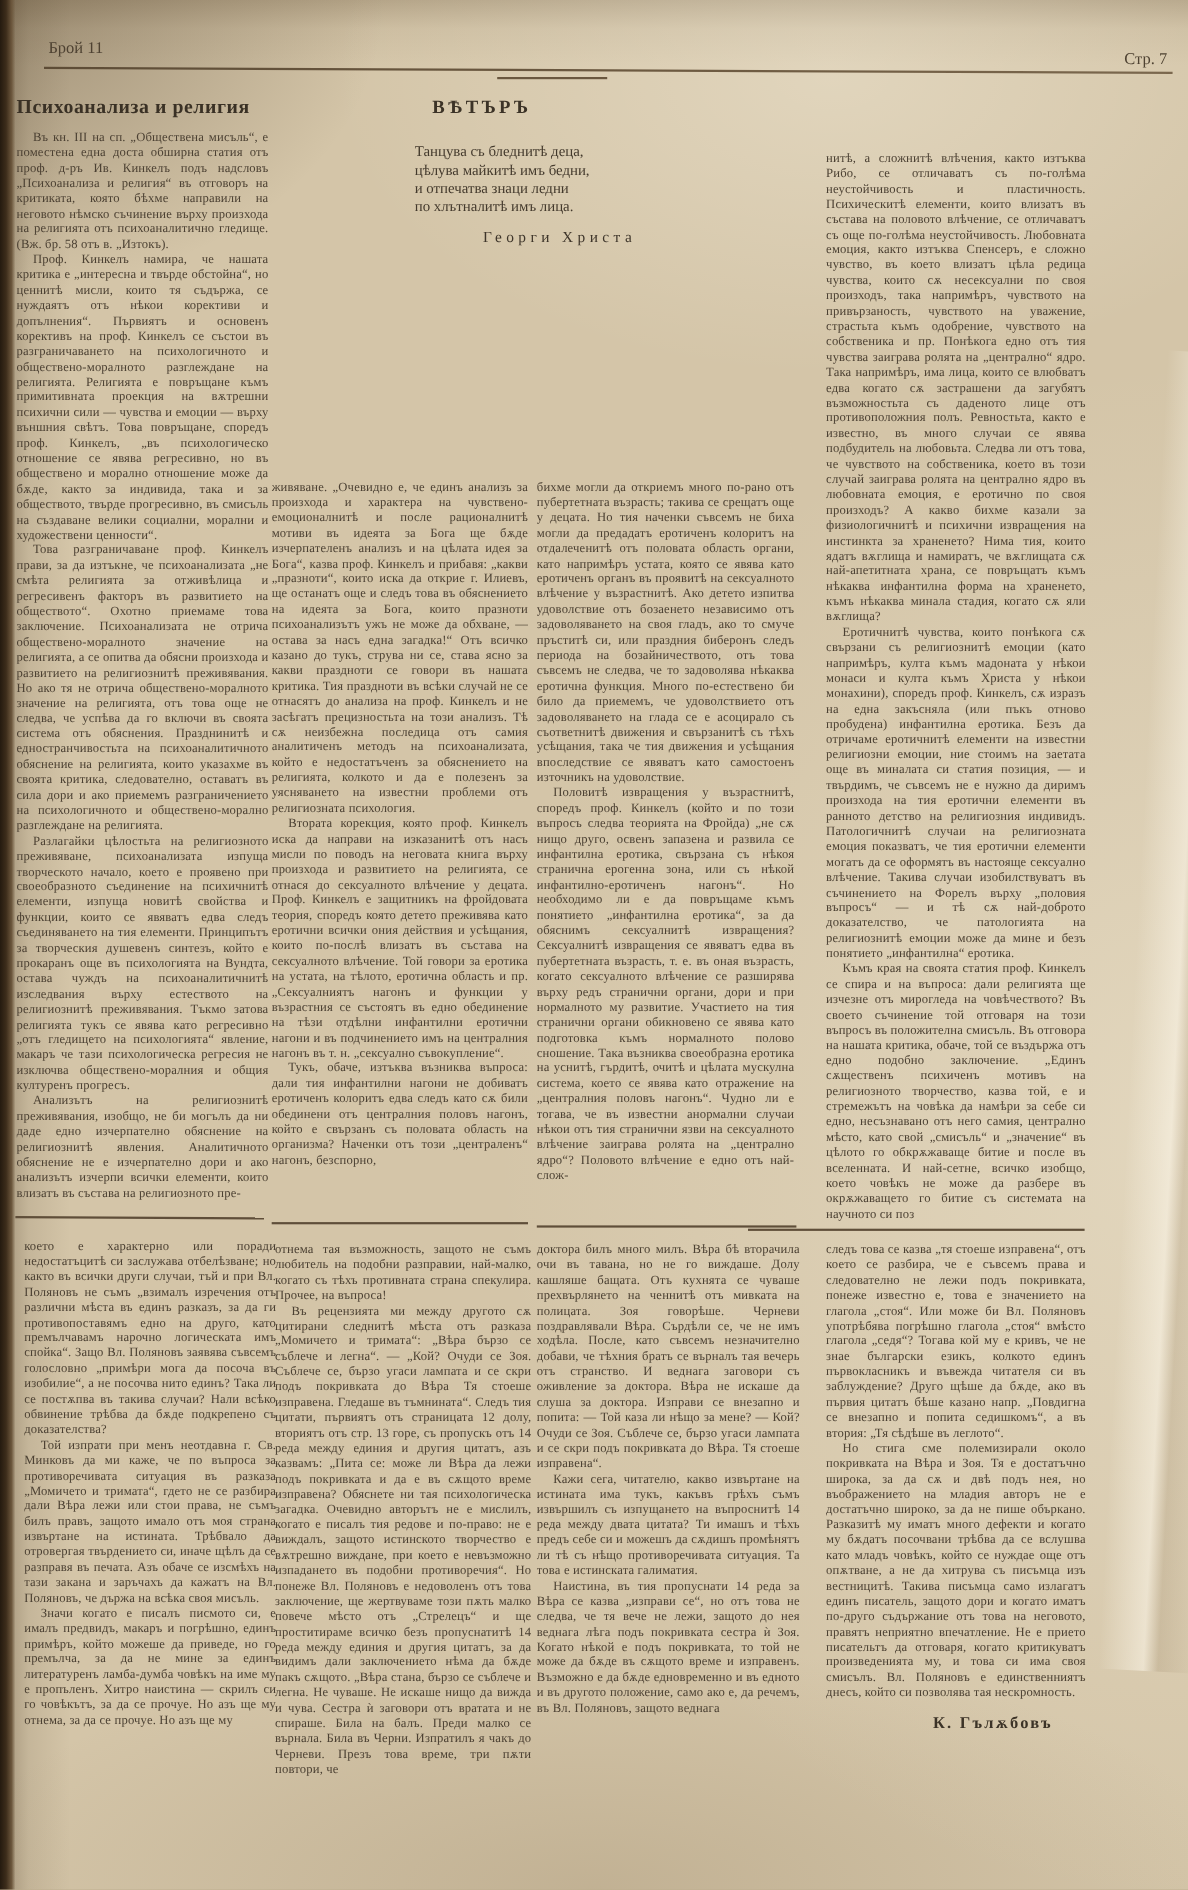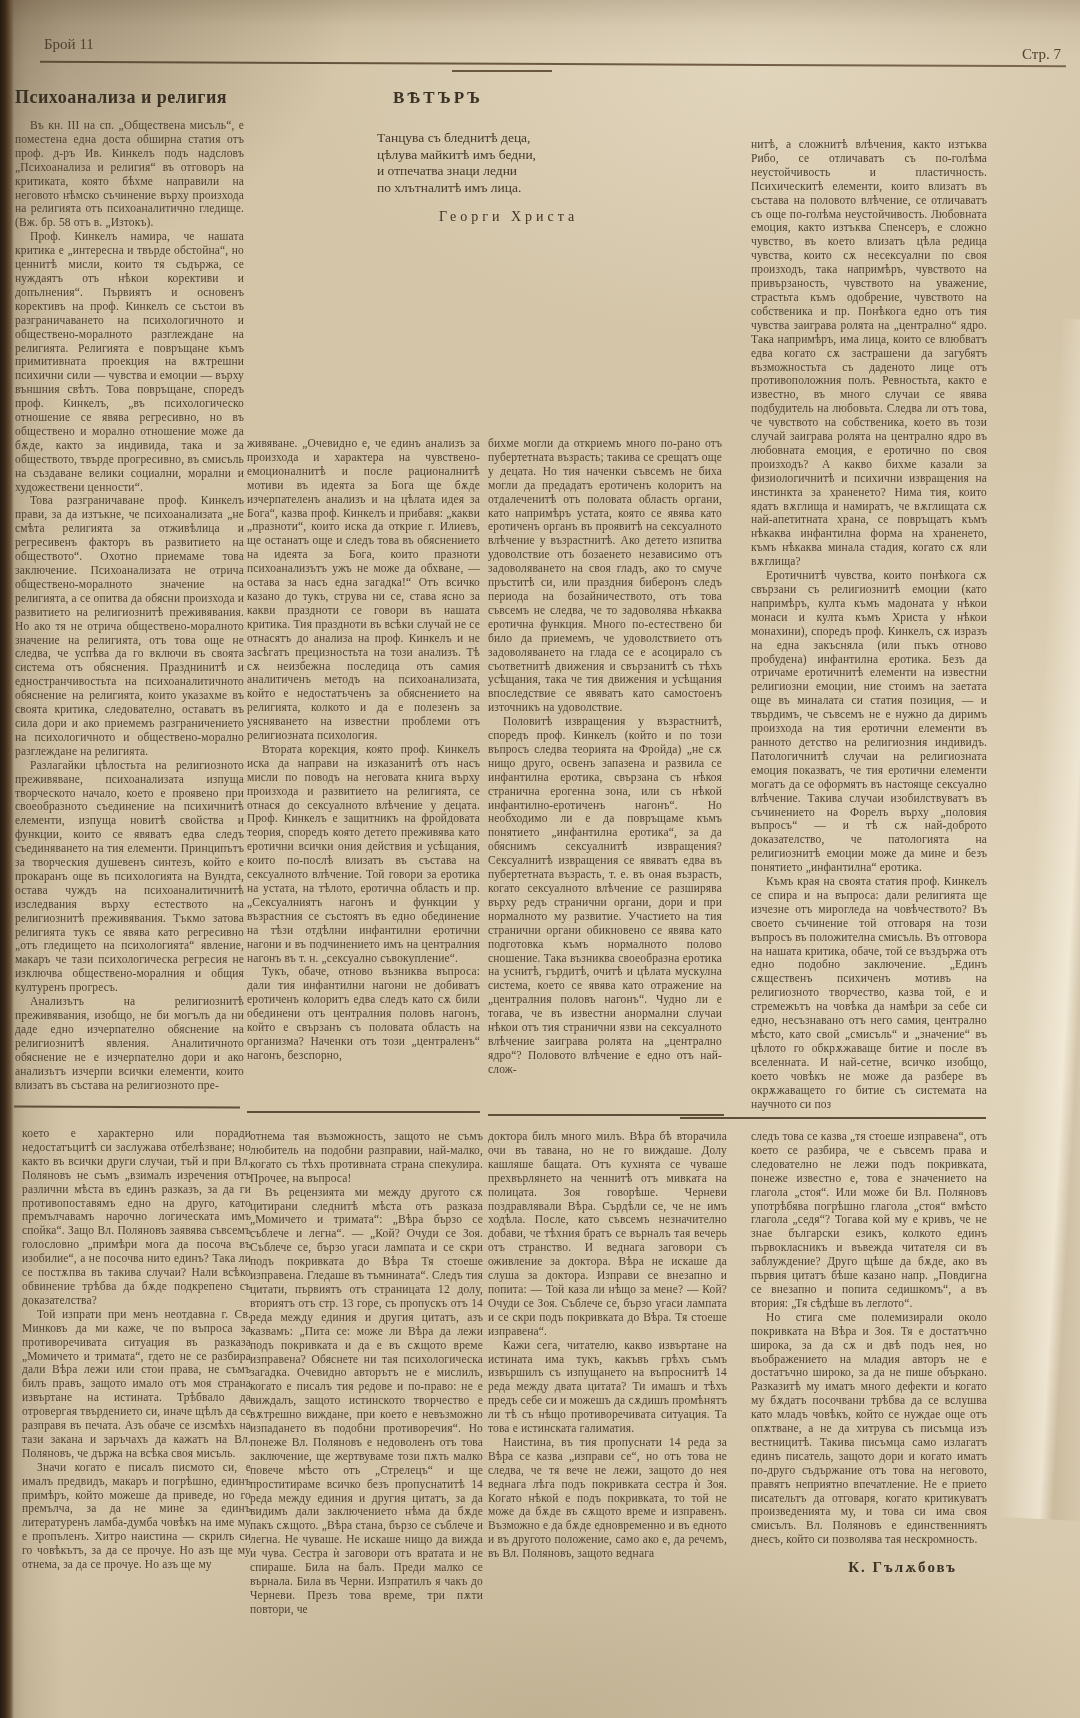--- a/index.html
+++ b/index.html
@@ -85,21 +85,21 @@
     <div class="stanza">Танцува съ бледнитѣ деца,
 цѣлува майкитѣ имъ бедни,
 и отпечатва знаци ледни
 по хлътналитѣ имъ лица.</div>
     <div class="poem-author">Георги Христа</div>
   </div>
 
   <div class="col c2">
     <p>живяване. „Очевидно е, че единъ анализъ за произхода и характера на чувствено-емоционалнитѣ и после рационалнитѣ мотиви въ идеята за Бога ще бѫде изчерпателенъ анализъ и на цѣлата идея за Бога“, казва проф. Кинкелъ и прибавя: „какви „празноти“, които иска да открие г. Илиевъ, ще останатъ още и следъ това въ обяснението на идеята за Бога, които празноти психоанализътъ ужъ не може да обхване, — остава за насъ една загадка!“ Отъ всичко казано до тукъ, струва ни се, става ясно за какви праздноти се говори въ нашата критика. Тия праздноти въ всѣки случай не се отнасятъ до анализа на проф. Кинкелъ и не засѣгатъ прецизностьта на този анализъ. Тѣ сѫ неизбежна последица отъ самия аналитиченъ методъ на психоанализата, който е недостатъченъ за обяснението на религията, колкото и да е полезенъ за уясняването на известни проблеми отъ религиозната психология.</p>
     <p class="ind">Втората корекция, която проф. Кинкелъ иска да направи на изказанитѣ отъ насъ мисли по поводъ на неговата книга върху произхода и развитието на религията, се отнася до сексуалното влѣчение у децата. Проф. Кинкелъ е защитникъ на фройдовата теория, споредъ която детето преживява като еротични всички ония действия и усѣщания, които по-послѣ влизатъ въ състава на сексуалното влѣчение. Той говори за еротика на устата, на тѣлото, еротична область и пр. „Сексуалниятъ нагонъ и функции у възрастния се състоятъ въ едно обединение на тѣзи отдѣлни инфантилни еротични нагони и въ подчинението имъ на централния нагонъ въ т. н. „сексуално съвокупление“.</p>
-    <p class="ind">Тукъ, обаче, отново възниква въпроса: дали тия инфантилни нагони не добиватъ еротиченъ колоритъ едва следъ като сѫ били обединени отъ централния половъ нагонъ, който е свързанъ съ половата область на организма? Наченки отъ този „централенъ“ нагонъ, безспорно,</p>
+    <p class="ind">Тукъ, обаче, изтъква възниква въпроса: дали тия инфантилни нагони не добиватъ еротиченъ колоритъ едва следъ като сѫ били обединени отъ централния половъ нагонъ, който е свързанъ съ половата область на организма? Наченки отъ този „централенъ“ нагонъ, безспорно,</p>
   </div>
   <div class="col c3">
     <p>бихме могли да откриемъ много по-рано отъ пубертетната възрасть; такива се срещатъ още у децата. Но тия наченки съвсемъ не биха могли да предадатъ еротиченъ колоритъ на отдалеченитѣ отъ половата область органи, като напримѣръ устата, която се явява като еротиченъ органъ въ проявитѣ на сексуалното влѣчение у възрастнитѣ. Ако детето изпитва удоволствие отъ бозаенето независимо отъ задоволяването на своя гладъ, ако то смуче пръститѣ си, или праздния биберонъ следъ периода на бозайничеството, отъ това съвсемъ не следва, че то задоволява нѣкаква еротична функция. Много по-естествено би било да приемемъ, че удоволствието отъ задоволяването на глада се е асоцирало съ съответнитѣ движения и свързанитѣ съ тѣхъ усѣщания, така че тия движения и усѣщания впоследствие се явяватъ като самостоенъ източникъ на удоволствие.</p>
     <p class="ind">Половитѣ извращения у възрастнитѣ, споредъ проф. Кинкелъ (който и по този въпросъ следва теорията на Фройда) „не сѫ нищо друго, освенъ запазена и развила се инфантилна еротика, свързана съ нѣкоя странична ерогенна зона, или съ нѣкой инфантилно-еротиченъ нагонъ“. Но необходимо ли е да повръщаме къмъ понятието „инфантилна еротика“, за да обяснимъ сексуалнитѣ извращения? Сексуалнитѣ извращения се явяватъ едва въ пубертетната възрасть, т. е. въ оная възрасть, когато сексуалното влѣчение се разширява върху редъ странични органи, дори и при нормалното му развитие. Участието на тия странични органи обикновено се явява като подготовка къмъ нормалното полово сношение. Така възниква своеобразна еротика на уснитѣ, гърдитѣ, очитѣ и цѣлата мускулна система, което се явява като отражение на „централния половъ нагонъ“. Чудно ли е тогава, че въ известни анормални случаи нѣкои отъ тия странични язви на сексуалното влѣчение заиграва ролята на „централно ядро“? Половото влѣчение е едно отъ най-слож-</p>
   </div>
   <div class="col c4">
     <p>нитѣ, а сложнитѣ влѣчения, както изтъква Рибо, се отличаватъ съ по-голѣма неустойчивость и пластичность. Психическитѣ елементи, които влизатъ въ състава на половото влѣчение, се отличаватъ съ още по-голѣма неустойчивость. Любовната емоция, както изтъква Спенсеръ, е сложно чувство, въ което влизатъ цѣла редица чувства, които сѫ несексуални по своя произходъ, така напримѣръ, чувството на привързаность, чувството на уважение, страстьта къмъ одобрение, чувството на собственика и пр. Понѣкога едно отъ тия чувства заиграва ролята на „централно“ ядро. Така напримѣръ, има лица, които се влюбватъ едва когато сѫ застрашени да загубятъ възможностьта съ даденото лице отъ противоположния полъ. Ревностьта, както е известно, въ много случаи се явява подбудитель на любовьта. Следва ли отъ това, че чувството на собственика, което въ този случай заиграва ролята на централно ядро въ любовната емоция, е еротично по своя произходъ? А какво бихме казали за физиологичнитѣ и психични извращения на инстинкта за храненето? Нима тия, които ядатъ вѫглища и намиратъ, че вѫглищата сѫ най-апетитната храна, се повръщатъ къмъ нѣкаква инфантилна форма на храненето, къмъ нѣкаква минала стадия, когато сѫ яли вѫглища?</p>
     <p class="ind">Еротичнитѣ чувства, които понѣкога сѫ свързани съ религиознитѣ емоции (като напримѣръ, култа къмъ мадоната у нѣкои монаси и култа къмъ Христа у нѣкои монахини), споредъ проф. Кинкелъ, сѫ изразъ на една закъсняла (или пъкъ отново пробудена) инфантилна еротика. Безъ да отричаме еротичнитѣ елементи на известни религиозни емоции, ние стоимъ на заетата още въ миналата си статия позиция, — и твърдимъ, че съвсемъ не е нужно да диримъ произхода на тия еротични елементи въ ранното детство на религиозния индивидъ. Патологичнитѣ случаи на религиозната емоция показватъ, че тия еротични елементи могатъ да се оформятъ въ настояще сексуално влѣчение. Такива случаи изобилствуватъ въ съчинението на Форелъ върху „половия въпросъ“ — и тѣ сѫ най-доброто доказателство, че патологията на религиознитѣ емоции може да мине и безъ понятието „инфантилна“ еротика.</p>
     <p class="ind">Къмъ края на своята статия проф. Кинкелъ се спира и на въпроса: дали религията ще изчезне отъ мирогледа на човѣчеството? Въ своето съчинение той отговаря на този въпросъ въ положителна смисъль. Въ отговора на нашата критика, обаче, той се въздържа отъ едно подобно заключение. „Единъ сѫщественъ психиченъ мотивъ на религиозното творчество, казва той, е и стремежътъ на човѣка да намѣри за себе си едно, несъзнавано отъ него самия, централно мѣсто, като свой „смисъль“ и „значение“ въ цѣлото го обкрѫжаваще битие и после въ вселенната. И най-сетне, всичко изобщо, което човѣкъ не може да разбере въ окрѫжаващето го битие съ системата на научното си поз</p>
   </div>

